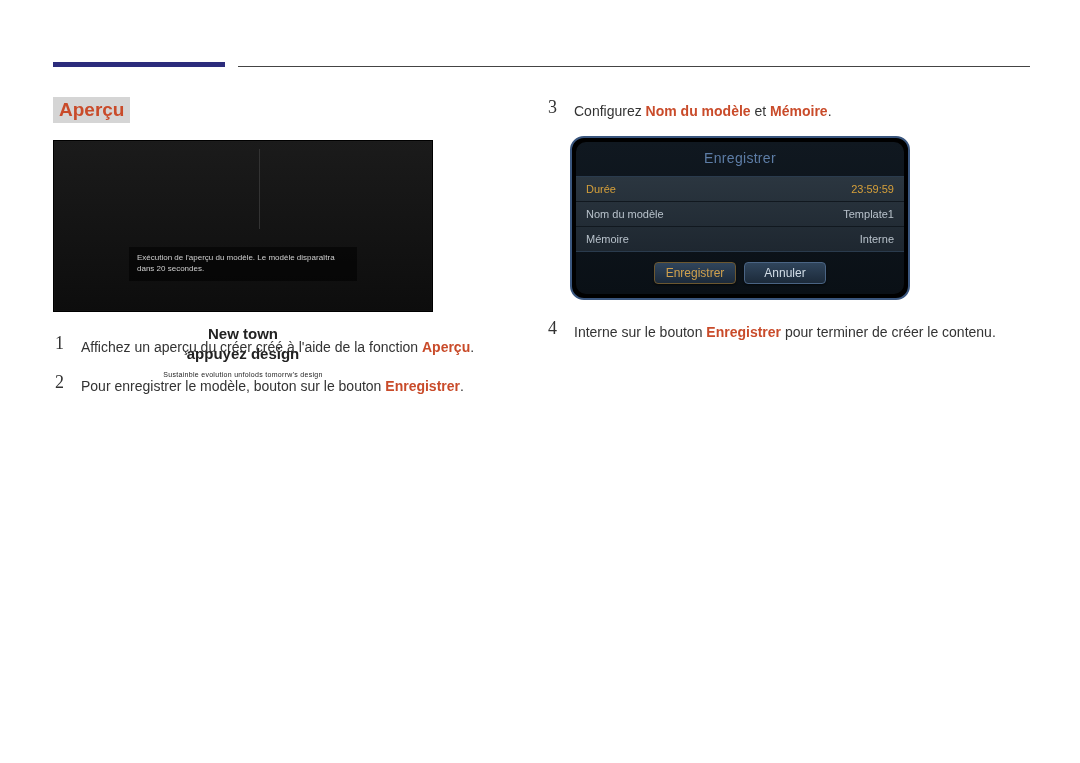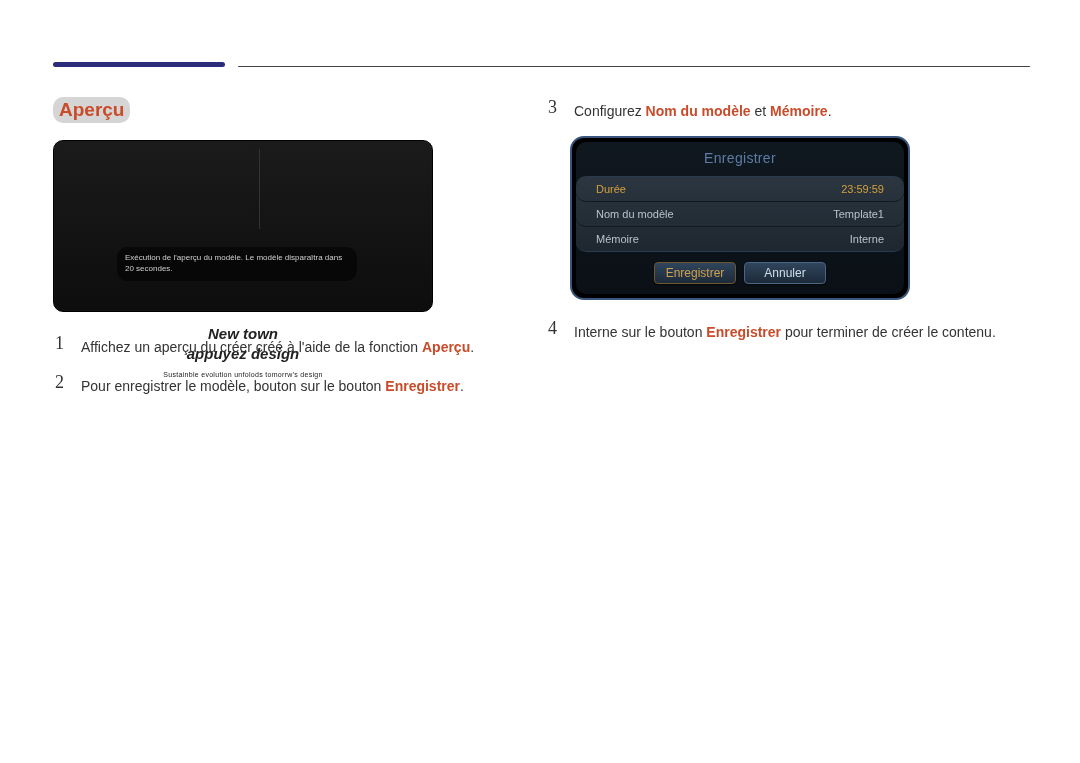--- a/index.html
+++ b/index.html
@@ -1,19 +1,18 @@
 <!DOCTYPE html>
 <html><head>
 <meta charset="utf-8">
 <style>
   * {
     margin: 0;
     padding: 0;
     box-sizing: border-box;
-    border-radius: 10px;
   }
 
   body {
     font-family: Arial, Helvetica, sans-serif;
     background: #ffffff;
     width: 1080px;
     height: 763px;
     position: relative;
     color: #333;
   }
@@ -67,38 +66,37 @@
     position: absolute;
     top: 8px;
     left: 205px;
     width: 1px;
     height: 80px;
     background: #333;
   }
 
   .preview-msg {
     position: absolute;
-    left: 63px;
+    left: 75px;
     right: 75px;
     bottom: 30px;
     background: rgba(0,0,0,0.55);
     padding: 6px 8px;
     font-size: 8px;
     line-height: 1.35;
     color: #cfcfcf;
   }
 
   .caption-title {
     text-align: center;
     font-weight: bold;
     font-size: 15px;
     color: #222;
     margin-top: 12px;
     line-height: 1.35;
-    font-style: italic;
   }
 
   .caption-sub {
     text-align: center;
     font-size: 7px;
     color: #222;
     margin-top: 6px;
     letter-spacing: 0.3px;
   }
 
@@ -167,21 +165,21 @@
 
   .panel-rows {
     border-top: 1px solid #2a3b4d;
     border-bottom: 1px solid #2a3b4d;
     background: linear-gradient(#2b3640, #1e2730);
   }
 
   .panel-row {
     display: flex;
     justify-content: space-between;
-    padding: 6px 20px;
+    padding: 6px 10px;
     font-size: 11px;
     border-bottom: 1px solid #11181f;
   }
   .panel-row:last-child {
     border-bottom: none;
   }
 
   .row-selected .row-label,
   .row-selected .row-value {
     color: #d6a03a;

